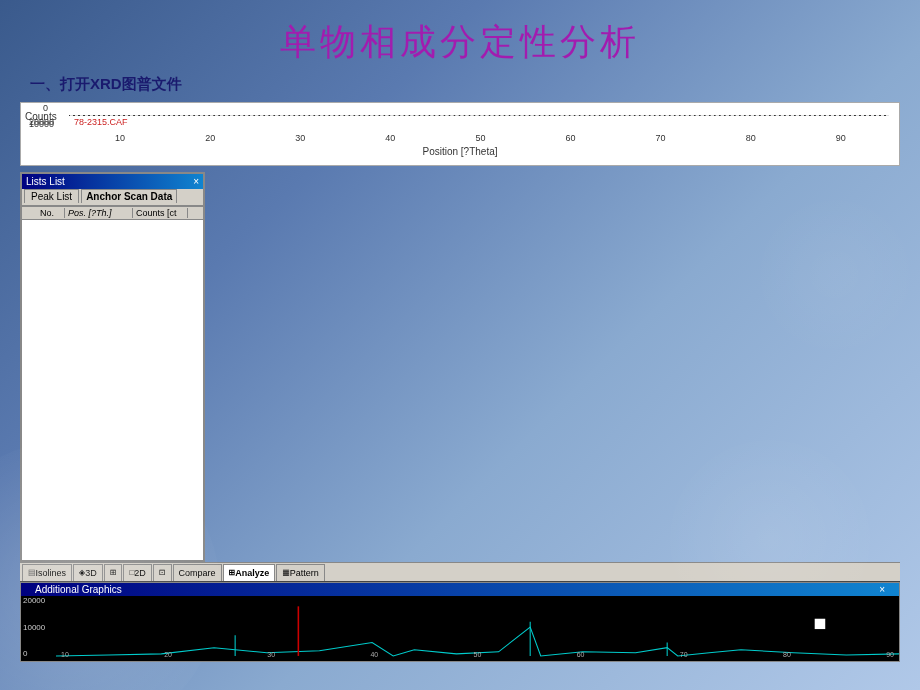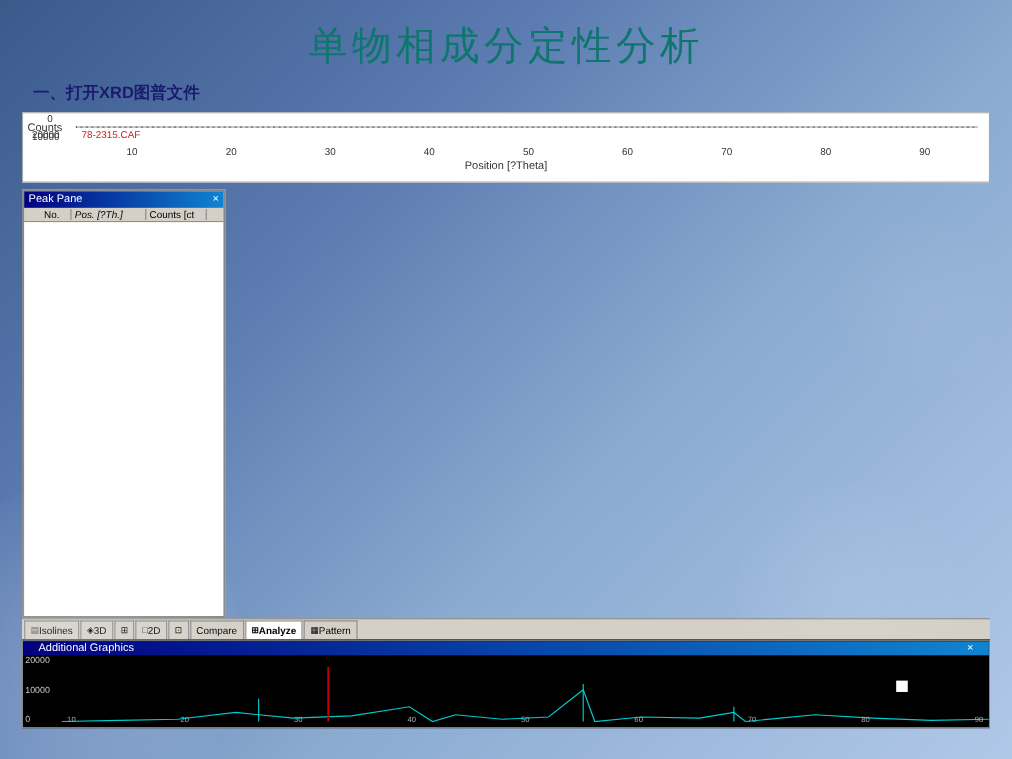--- a/index.html
+++ b/index.html
@@ -17,21 +17,21 @@
       border-radius: 50%;
       background: radial-gradient(circle, rgba(255,255,255,0.15) 0%, rgba(255,255,255,0.02) 70%);
     }
     .circle-1 { width: 300px; height: 300px; bottom: -50px; left: -80px; }
     .circle-2 { width: 200px; height: 200px; bottom: 50px; right: 50px; opacity: 0.5; }
     .circle-3 { width: 150px; height: 150px; top: 200px; right: 10px; opacity: 0.3; }
 
     .page-title {
       text-align: center;
       font-size: 36px;
-      color: #0f766e;
+      color: #a21caf;
       font-weight: normal;
       padding: 18px 0 8px 0;
       letter-spacing: 4px;
       font-family: 'KaiTi', 'STKaiti', 'SimSun', serif;
     }
     .subtitle {
       font-size: 15px;
       color: #1a1a6e;
       padding-left: 30px;
       margin-bottom: 8px;
@@ -327,25 +327,29 @@
         </div>
       </div>
 
       <div class="x-axis-title">Position [?Theta]</div>
     </div>
   </div>
 
   <div class="lists-pane">
 
     <div class="lists-pane-title-bar">
-      <span>Peak Pane</span>
+      <span>Lists List</span>
       <span class="close-btn">×</span>
     </div>
 
 
+    <div class="lists-tabs-row2">
+      <div class="lists-tab">Peak List</div>
+      <div class="lists-tab-anchor">Anchor Scan Data</div>
+    </div>
 
     <div class="lists-table-header">
       <div class="col col-no">No.</div>
       <div class="col col-pos">Pos. [?Th.]</div>
       <div class="col col-height">Counts [ct</div>
     </div>
 
     <div style="flex:1; background:white;"></div>
   </div>
 </div>

